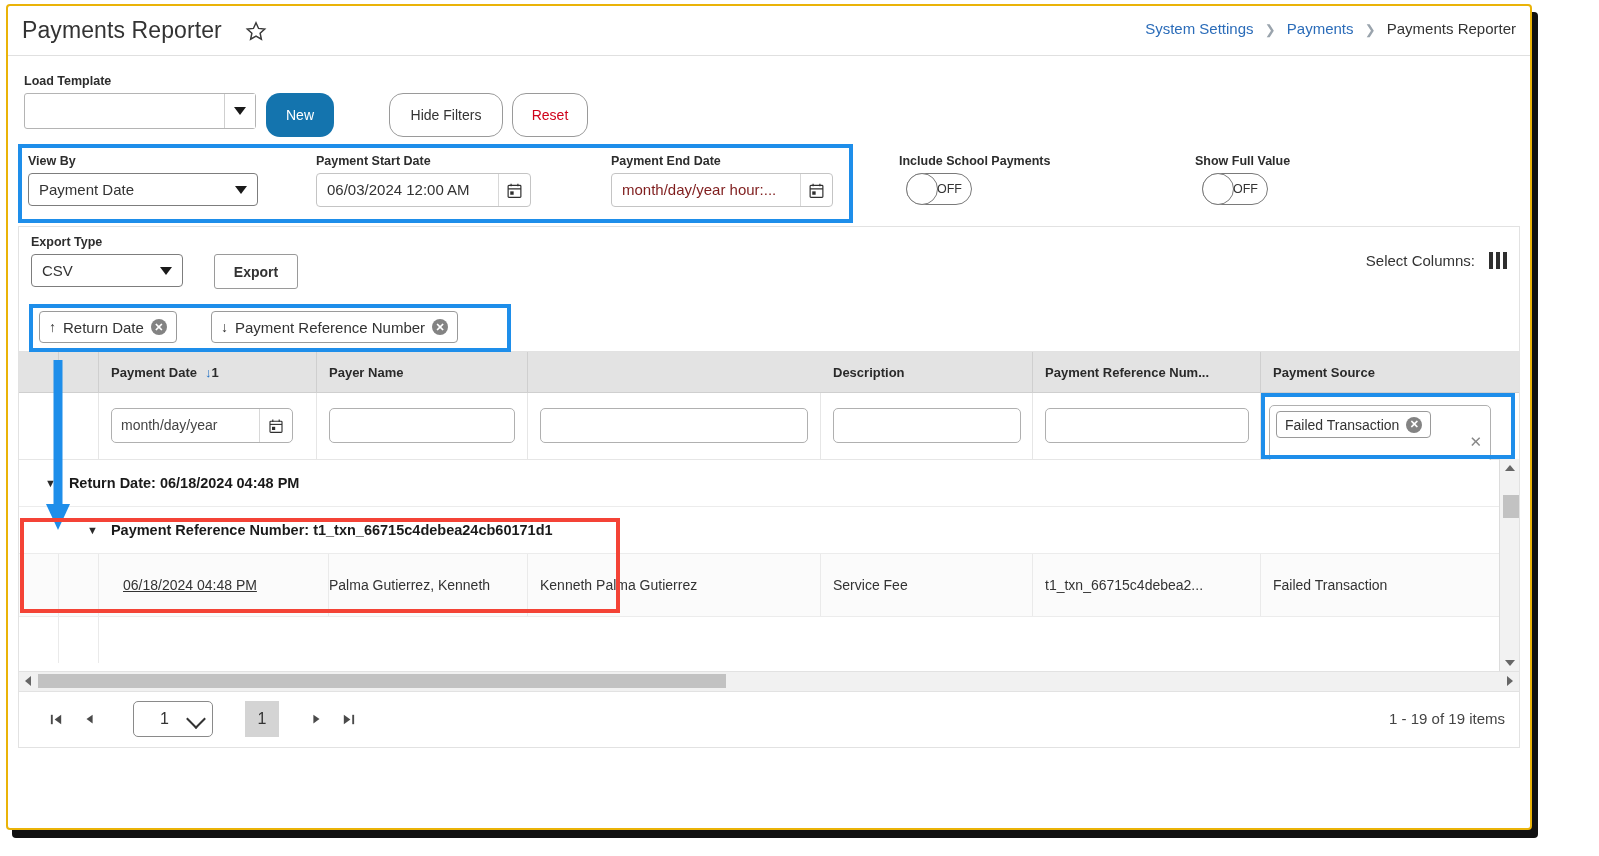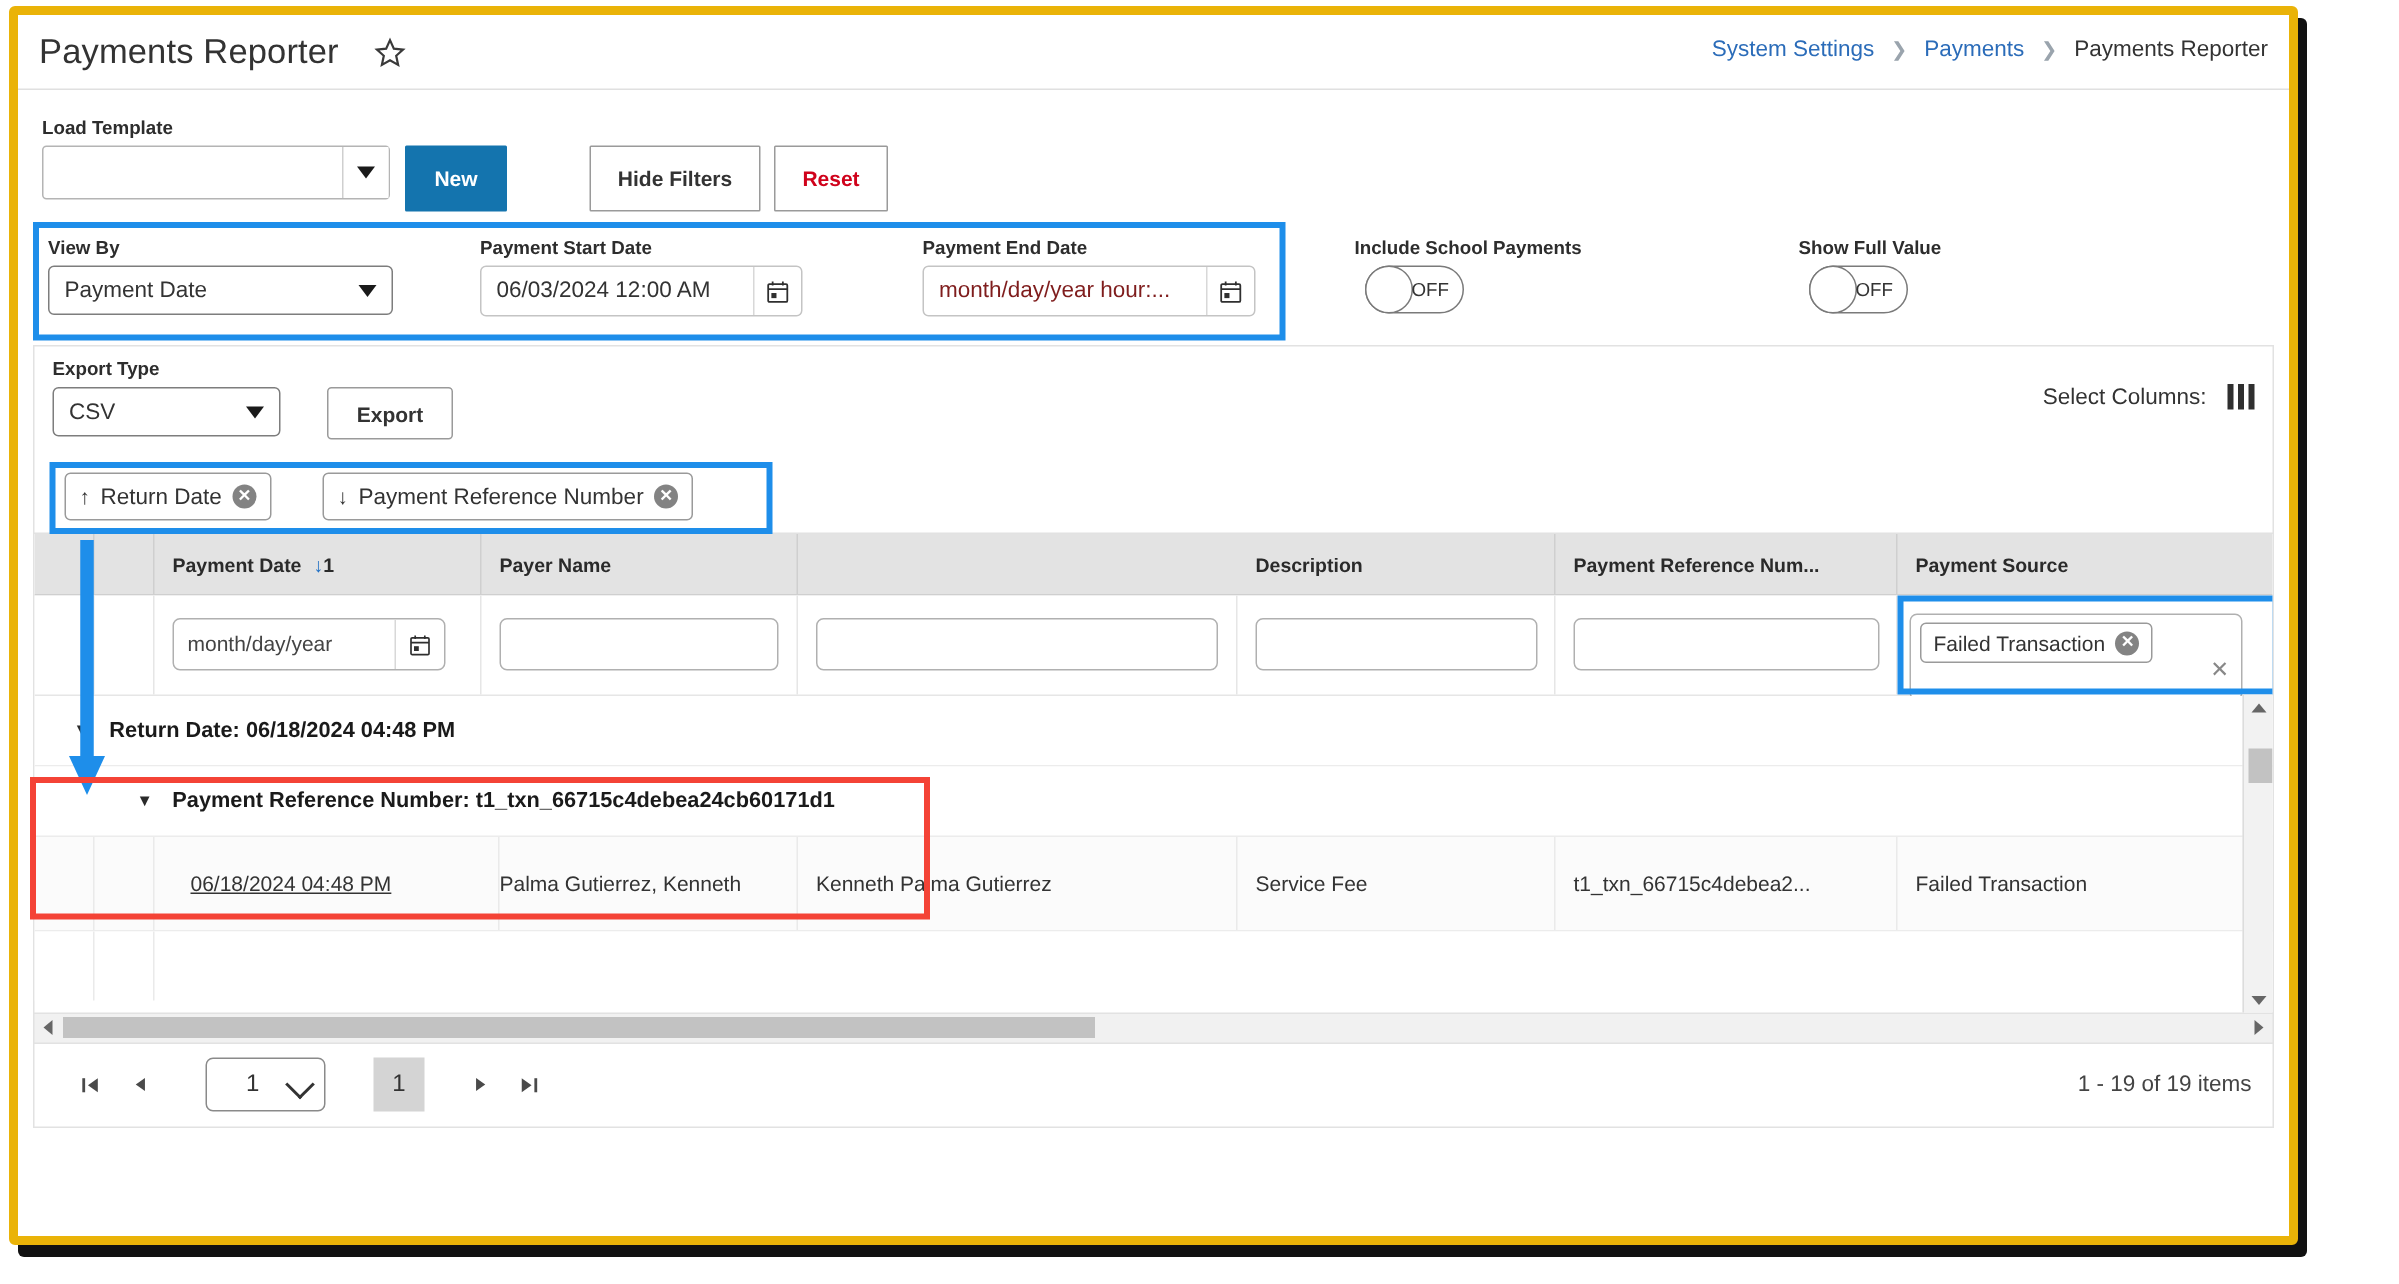--- a/index.html
+++ b/index.html
@@ -11,21 +11,21 @@
     font-family: "Liberation Sans", sans-serif;
     font-size: 13px;
     color: #333333;
     overflow: hidden;
   }
   .app-window {
     position: absolute;
     left: 6px; top: 4px;
     width: 1526px; height: 826px;
     background: #ffffff;
-    border: 6px solid #eab308;
+    border: 2px solid #eab308;
     border-radius: 4px;
     box-shadow: 6px 8px 0 0 #111111;
     box-sizing: border-box;
     overflow: hidden;
   }
 
   
   .titlebar {
     position: relative;
     height: 50px;
@@ -85,23 +85,23 @@
   }
   .caret-down {
     width: 0; height: 0;
     border-left: 6px solid transparent;
     border-right: 6px solid transparent;
     border-top: 8px solid #1a1a1a;
   }
   .btn {
     position: absolute;
     box-sizing: border-box;
-    border-radius: 1px;
+    border-radius: 14px;
     font-size: 14px;
-    font-weight: bold;
+    font-weight: normal;
     display: flex; align-items: center; justify-content: center;
     cursor: pointer;
   }
   .btn-new {
     left: 258px; top: 37px; width: 68px; height: 44px;
     background: #1474ae; color: #fff; border: none;
   }
   .btn-hide-filters {
     left: 381px; top: 37px; width: 114px; height: 44px;
     background: #fff; color: #333; border: 1px solid #9a9a9a;

